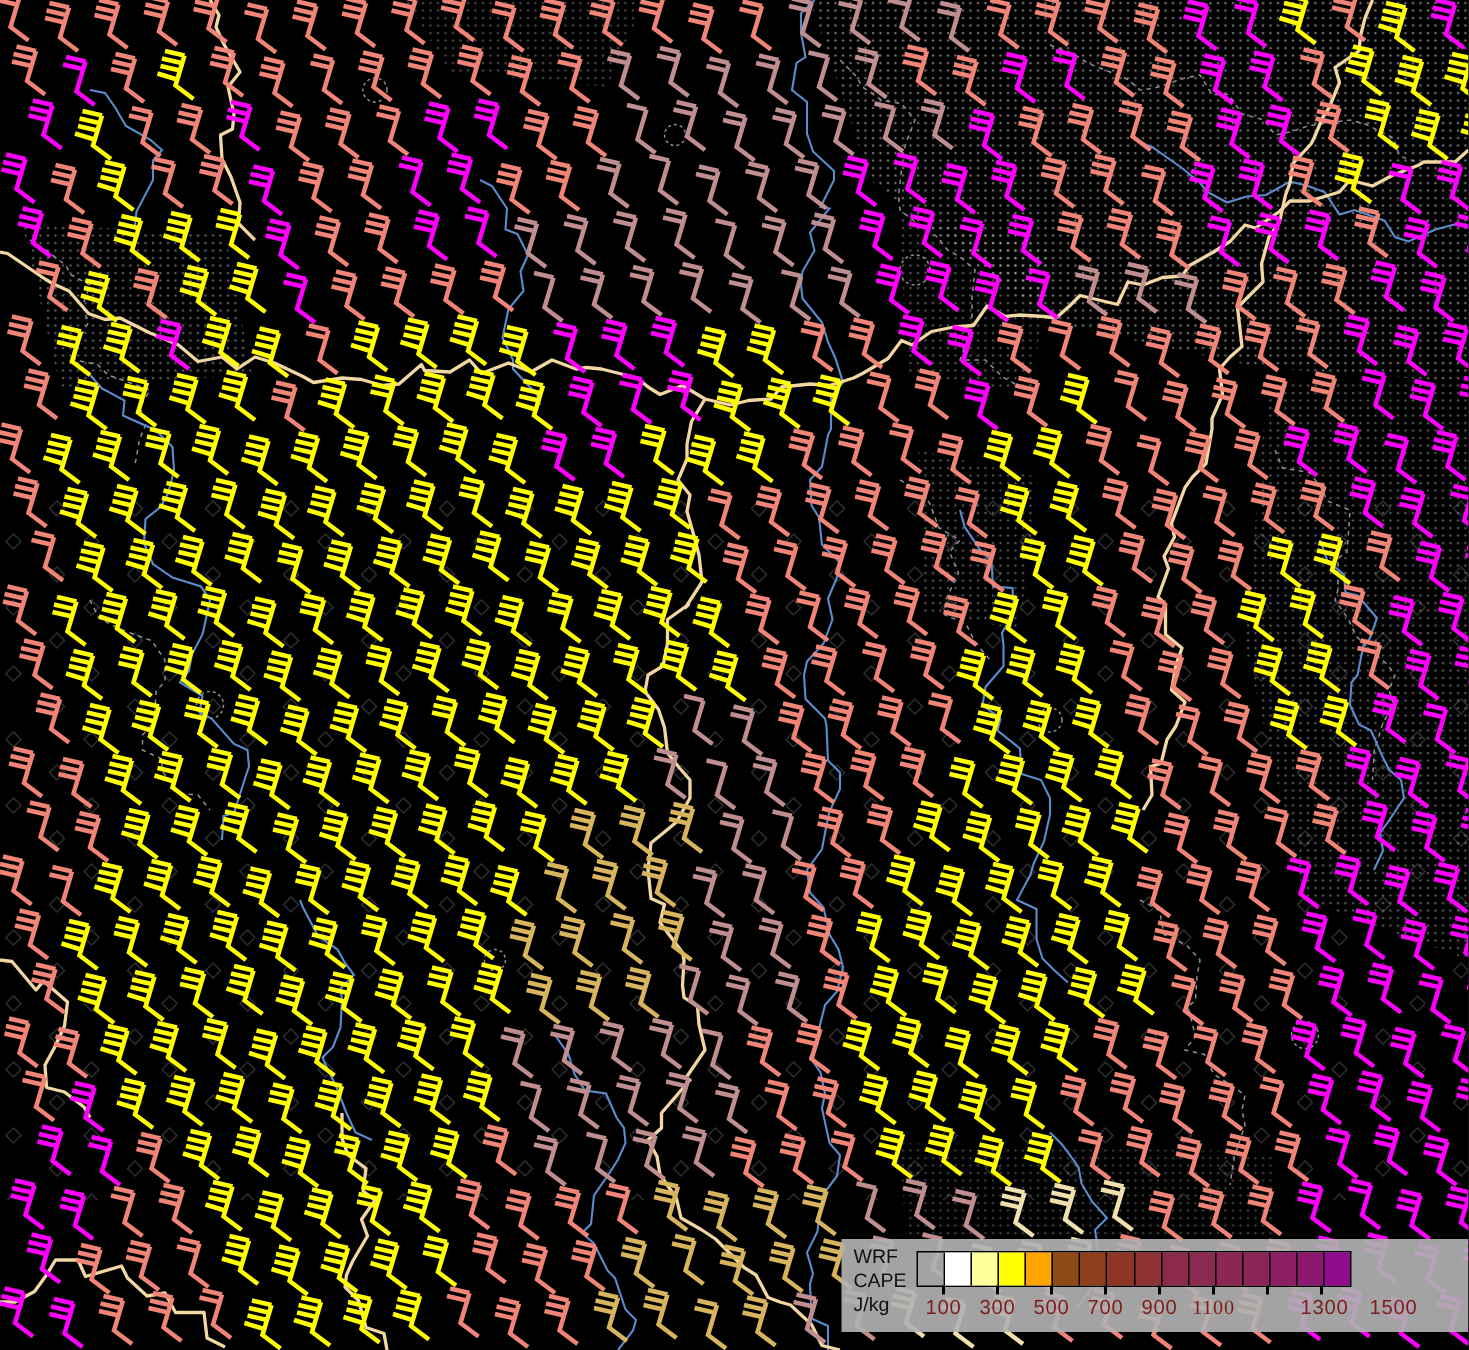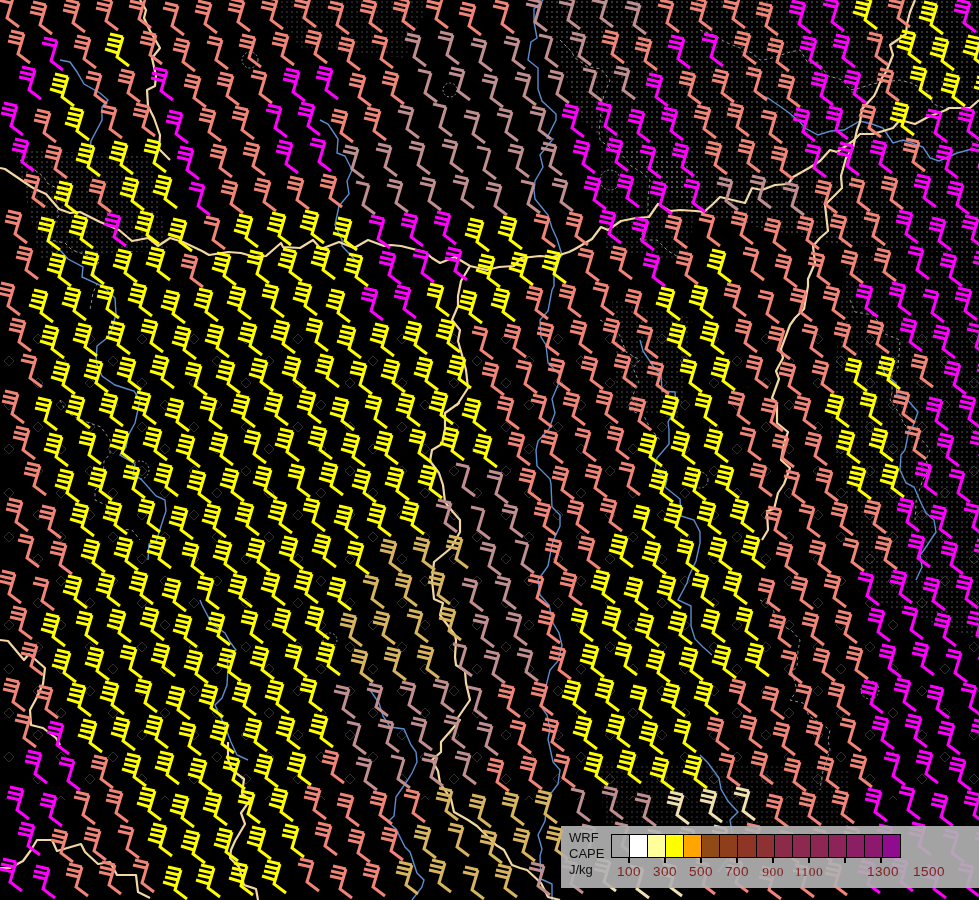--- a/index.html
+++ b/index.html
@@ -867,21 +867,21 @@
     <div id="legendTicks">
         <div class="tickmark" style="left: 67px;"></div>
         <div class="ticklabel" style="left: 68px;">100</div>
         <div class="tickmark" style="left: 103px;"></div>
         <div class="ticklabel" style="left: 104px;">300</div>
         <div class="tickmark" style="left: 139px;"></div>
         <div class="ticklabel" style="left: 140px;">500</div>
         <div class="tickmark" style="left: 175px;"></div>
         <div class="ticklabel" style="left: 176px;">700</div>
         <div class="tickmark" style="left: 211px;"></div>
-        <div class="ticklabel" style="left: 212px; font-family: Liberation Serif, serif;">900</div>
+        <div class="ticklabel" style="left: 212px;">900</div>
         <div class="tickmark" style="left: 247px;"></div>
         <div class="ticklabel" style="left: 248px; font-family: Liberation Serif, serif;">1100</div>
         <div class="tickmark" style="left: 283px;"></div>
         <div class="ticklabel" style="left: 284px; margin-left: 38px;">1300</div>
         <div class="tickmark" style="left: 319px;"></div>
         <div class="ticklabel" style="left: 320px; margin-left: 48px;">1500</div>
       </div>
   </div>
 </div>
 

